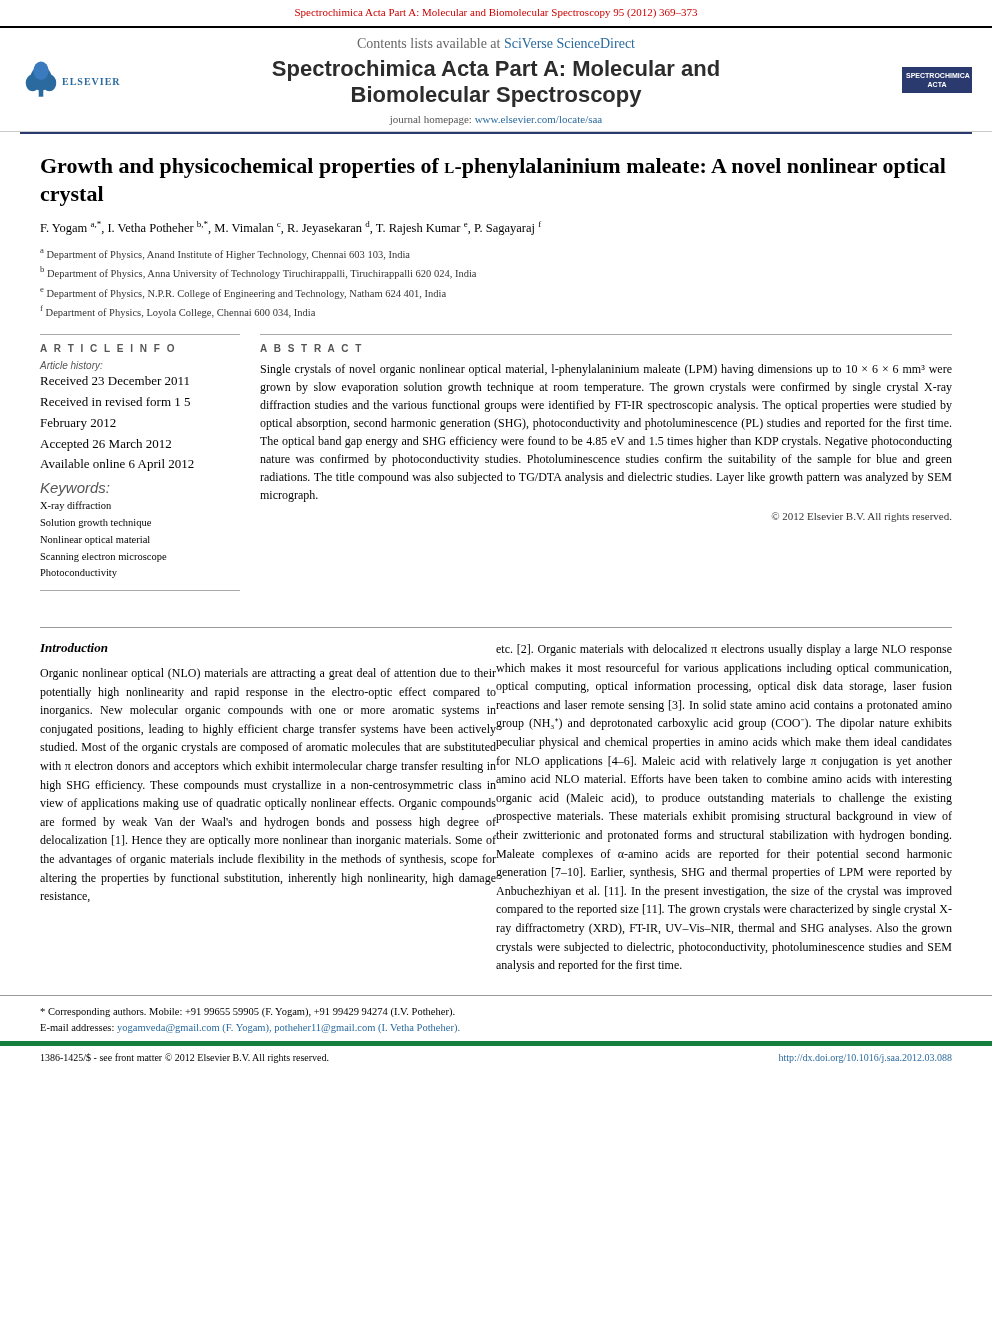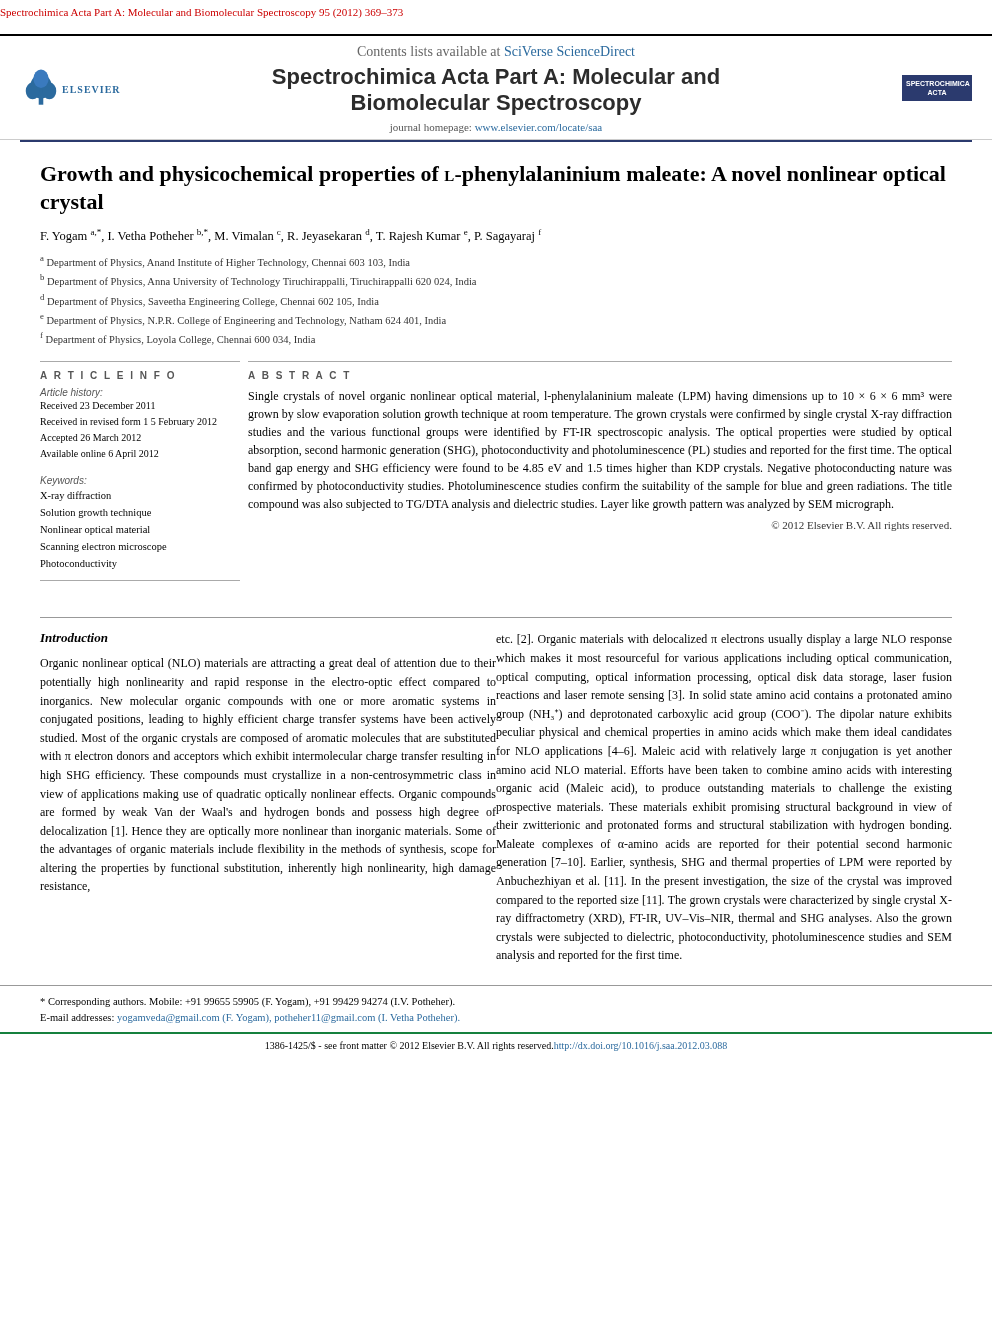--- a/index.html
+++ b/index.html
@@ -5,21 +5,22 @@
     * { margin: 0; padding: 0; box-sizing: border-box; }
     body {
       width: 992px;
       min-height: 1323px;
       background: #fff;
       font-family: "Times New Roman", Times, serif;
       font-size: 13px;
       color: #000;
     }
     .top-banner {
-      padding: 6px 0 16px;
+      text-align: center;
+      padding: 6px 0 8px;
       font-size: 11px;
       color: #c00;
     }
     .journal-header {
       display: flex;
       align-items: center;
       justify-content: space-between;
       padding: 8px 20px 6px;
       border-top: 2px solid #000;
       border-bottom: 1px solid #ccc;
@@ -114,21 +115,21 @@
       font-size: 10.5px;
       color: #333;
       margin-bottom: 14px;
       line-height: 1.5;
     }
     .affiliations div {
       margin-bottom: 1px;
     }
     .two-col {
       display: flex;
-      gap: 8px;
+      gap: 20px;
       margin-bottom: 16px;
     }
     .article-info {
       width: 200px;
       flex-shrink: 0;
       border-top: 1px solid #aaa;
       border-bottom: 1px solid #aaa;
       padding: 8px 0;
     }
     .article-info .section-title {
@@ -141,26 +142,26 @@
       font-family: Arial, sans-serif;
     }
     .article-info .info-label {
       font-size: 10px;
       font-style: italic;
       color: #555;
       margin-bottom: 0;
       font-family: Arial, sans-serif;
     }
     .article-info .info-dates {
-      font-size: 10px;
-      margin-bottom: 13px;
+      font-size: 13px;
+      margin-bottom: 4px;
       line-height: 1.6;
     }
     .article-info .keywords-label {
-      font-size: 10px;
+      font-size: 15px;
       font-style: italic;
       color: #555;
       margin-bottom: 2px;
       font-family: Arial, sans-serif;
     }
     .article-info .keywords-list {
       font-size: 10.5px;
       line-height: 1.6;
     }
     .abstract-col {
@@ -223,23 +224,23 @@
     .footnote-area .fn-text {
       font-size: 10.5px;
       line-height: 1.5;
     }
     .footnote-area .fn-text a {
       color: #2b6a9e;
       text-decoration: none;
     }
     .bottom-bar {
       padding: 6px 40px 4px;
-      border-top: 2px solid #15803d;
-      display: flex;
-      justify-content: center;
+      border-top: 5px solid #15803d;
+      display: flex;
+      justify-content: space-between;
       align-items: center;
     }
     .bottom-bar .issn {
       font-size: 10px;
     }
     .bottom-bar .doi {
       font-size: 10px;
       color: #2b6a9e;
     }
     
@@ -302,21 +303,20 @@
     Growth and physicochemical properties of <span class="lsc">l</span>-phenylalaninium maleate: A novel nonlinear optical crystal
   </div>
 
   <div class="authors">
     F. Yogam <sup>a,*</sup>, I. Vetha Potheher <sup>b,*</sup>, M. Vimalan <sup>c</sup>, R. Jeyasekaran <sup>d</sup>, T. Rajesh Kumar <sup>e</sup>, P. Sagayaraj <sup>f</sup>
   </div>
 
   <div class="affiliations">
     <div><sup>a</sup> Department of Physics, Anand Institute of Higher Technology, Chennai 603 103, India</div>
     <div><sup>b</sup> Department of Physics, Anna University of Technology Tiruchirappalli, Tiruchirappalli 620 024, India</div>
-    <div><sup>d</sup> Department of Physics, Saveetha Engineering College, Chennai 602 105, India</div>
     <div><sup>e</sup> Department of Physics, N.P.R. College of Engineering and Technology, Natham 624 401, India</div>
     <div><sup>f</sup> Department of Physics, Loyola College, Chennai 600 034, India</div>
   </div>
 
   <div class="two-col">
 
     <div class="article-info">
       <div class="section-title">A R T I C L E   I N F O</div>
       <div class="info-label">Article history:</div>
       <div class="info-dates">

